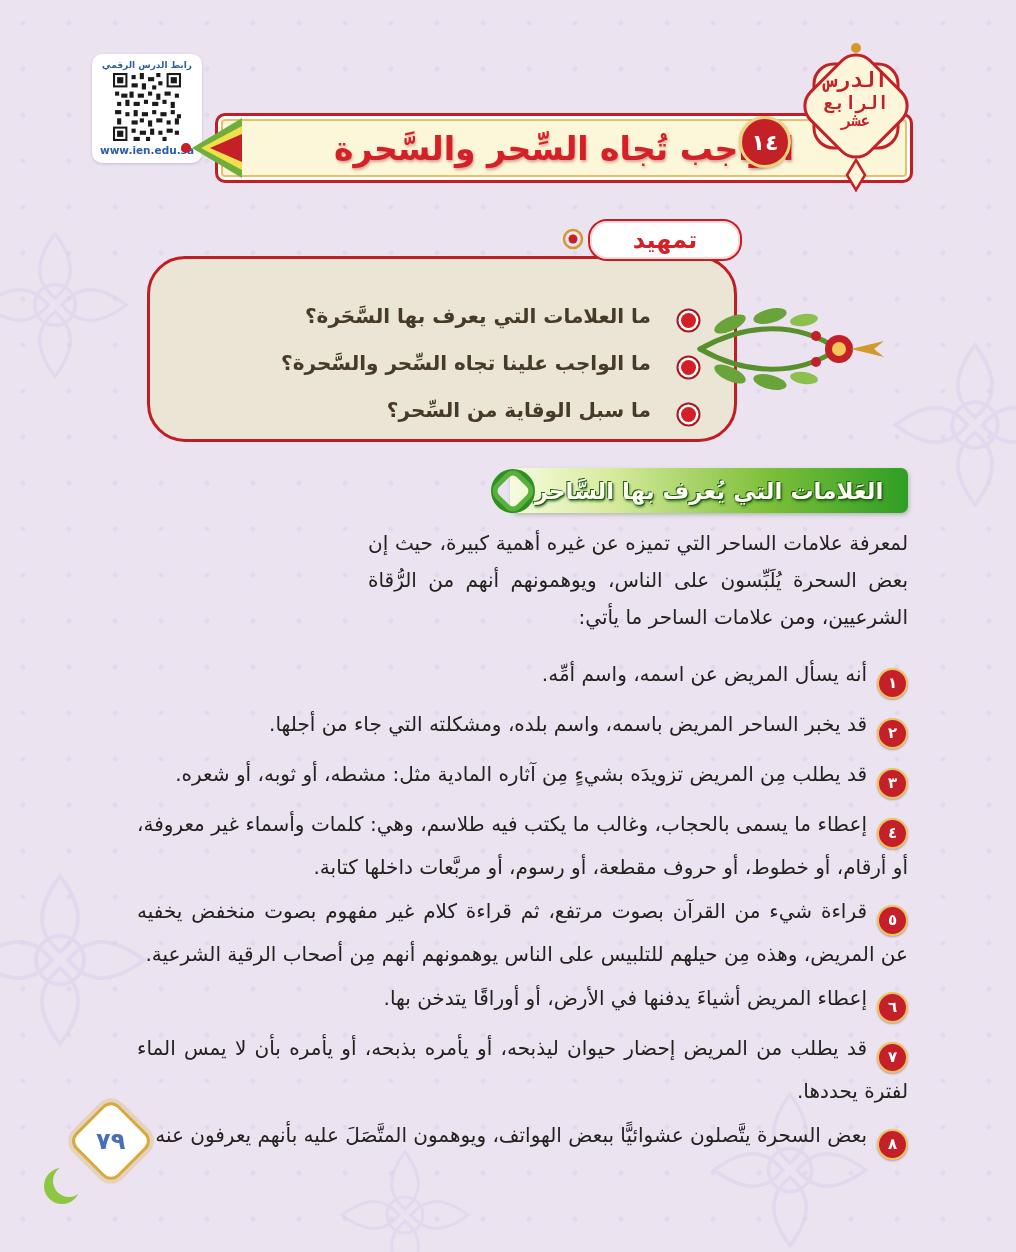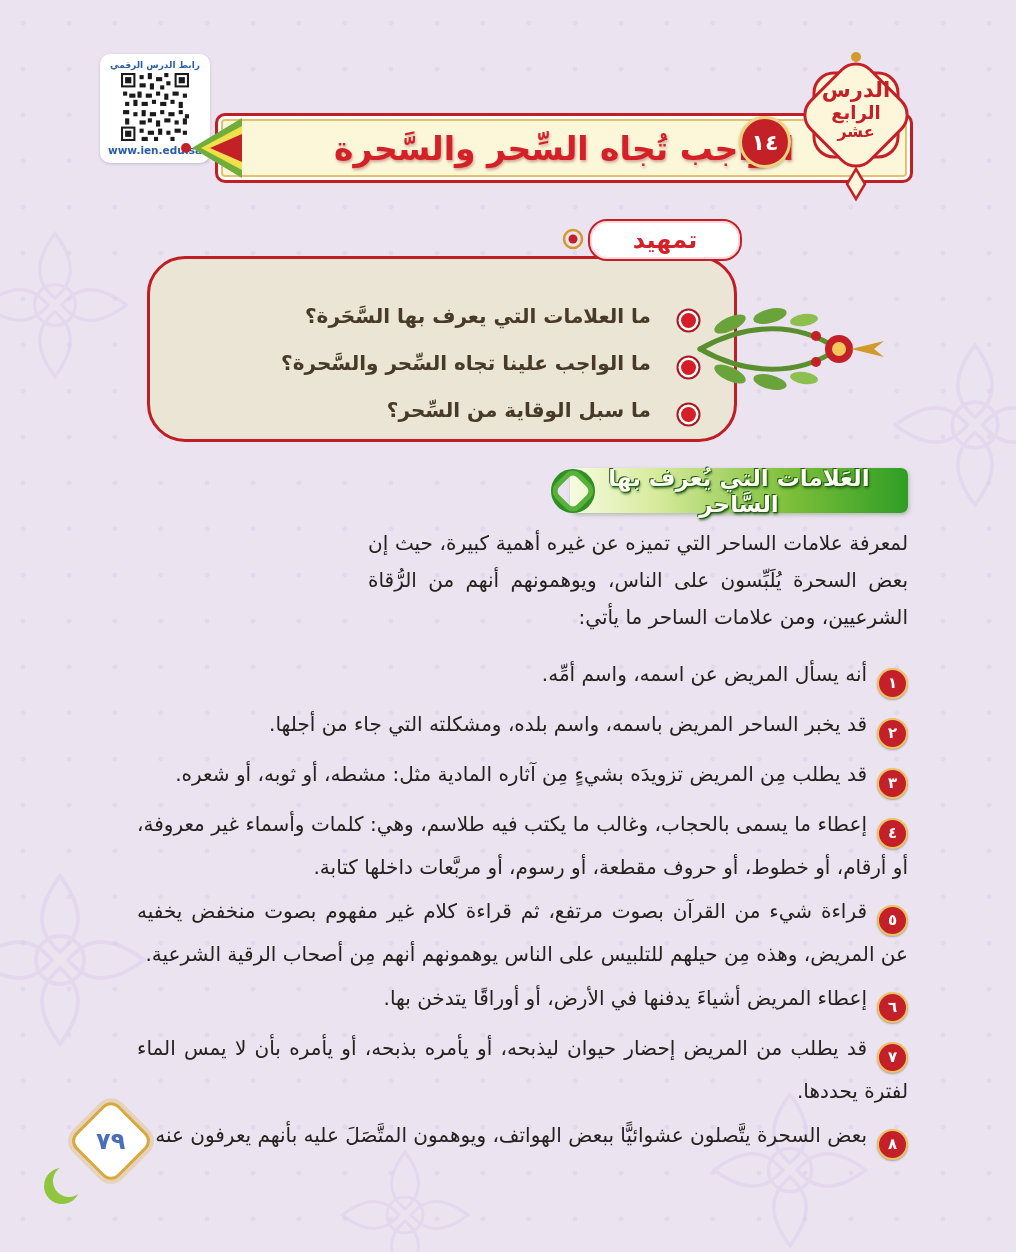--- a/index.html
+++ b/index.html
@@ -8,27 +8,27 @@
     font-family:"DejaVu Sans",sans-serif;
     background:#ece3f1;
     background-image:radial-gradient(circle at 50% 50%, rgba(199,178,216,.22) 0 2px, transparent 3px);
     background-size:46px 46px;
     direction:rtl;
   }
   .flourish{position:absolute;opacity:.55;pointer-events:none;}
 
   
   .qr-card{position:absolute;left:92px;top:54px;width:100px;background:#ffffff;border-radius:10px;
-    padding:6px 5px 7px;box-shadow:0 1px 3px rgba(90,60,110,.25);text-align:center;direction:rtl;margin-left:8px;}
+    padding:6px 5px 7px;box-shadow:0 1px 3px rgba(90,60,110,.25);text-align:center;direction:rtl;}
   .qr-label{font-size:9px;color:#2b5ea7;font-weight:bold;margin-bottom:3px;}
   .qr-svg{display:block;margin:0 auto;}
   .qr-url{font-size:10.5px;color:#2b5ea7;font-weight:bold;margin-top:3px;direction:ltr;}
 
   
-  .lesson-badge{position:absolute;left:796px;top:49px;width:120px;height:156px;z-index:5;}
+  .lesson-badge{position:absolute;left:796px;top:40px;width:120px;height:156px;z-index:5;font-family:Liberation Mono, monospace;}
   .lesson-badge-text{position:absolute;left:0;top:30px;width:120px;text-align:center;color:#c42028;font-weight:bold;line-height:1.12;}
   .lb-l1{font-size:21px;}
   .lb-l2{font-size:18px;}
   .lb-l3{font-size:16px;}
   .lesson-number{position:absolute;left:739px;top:116px;width:46px;height:46px;border-radius:50%;
     background:#c42028;border:3px solid #f0d27c;color:#fff;font-size:22px;font-weight:bold;
     display:flex;align-items:center;justify-content:center;z-index:6;box-shadow:0 1px 3px rgba(0,0,0,.3);}
 
   
   .title-banner{position:absolute;left:215px;top:113px;width:692px;height:64px;background:#fdf7da;
@@ -54,21 +54,21 @@
   .qbox-ornament{position:absolute;left:688px;top:262px;z-index:2;}
 
   
   .warn{position:absolute;left:158px;top:464px;width:184px;height:184px;border-radius:50%;background:#fff;
     box-shadow:0 0 0 5px #cdeaf8,0 0 0 9px #ffffff,0 0 0 13px #a8d8f0, 2px 4px 10px rgba(80,120,160,.35);
     display:flex;flex-direction:column;align-items:center;justify-content:center;z-index:3;}
   .warn div{color:#d42027;font-weight:bold;font-size:38px;line-height:1.15;text-shadow:2px 2px 0 #aedcf2;}
 
   
   .content{position:absolute;top:468px;right:108px;width:812px;direction:rtl;}
-  .section-bar{position:relative;width:338px;height:45px;margin:0 0 12px auto;border-radius:7px;
+  .section-bar{position:relative;width:398px;height:45px;margin:0 0 12px auto;border-radius:7px;
     background:linear-gradient(to left,#2f9e25,#7dbf3a 35%,#d8eb9e 75%,#f6fbdf);
     display:flex;align-items:center;justify-content:center;box-shadow:1px 2px 4px rgba(40,90,30,.3);text-align:center;}
   .section-bar span{color:#fffdf2;font-size:23px;font-weight:bold;text-shadow:1px 1px 0 #1e5c14,-1px -1px 0 #1e5c14,1px 2px 3px #1e5c14;}
   .bar-knot{position:absolute;left:-30px;top:-10px;}
 
   .para{font-size:20px;line-height:37px;color:#24211e;text-align:justify;padding-left:272px;margin:6px 0 20px;}
   .items{margin-top:4px;margin-left:41px;}
   .item{font-size:20px;line-height:37px;color:#24211e;text-align:justify;margin-bottom:7px;}
   .num{display:inline-flex;width:27px;height:27px;border-radius:50%;background:#c4202a;color:#fff;
     border:2px solid #eec35c;align-items:center;justify-content:center;font-size:15px;font-weight:bold;

